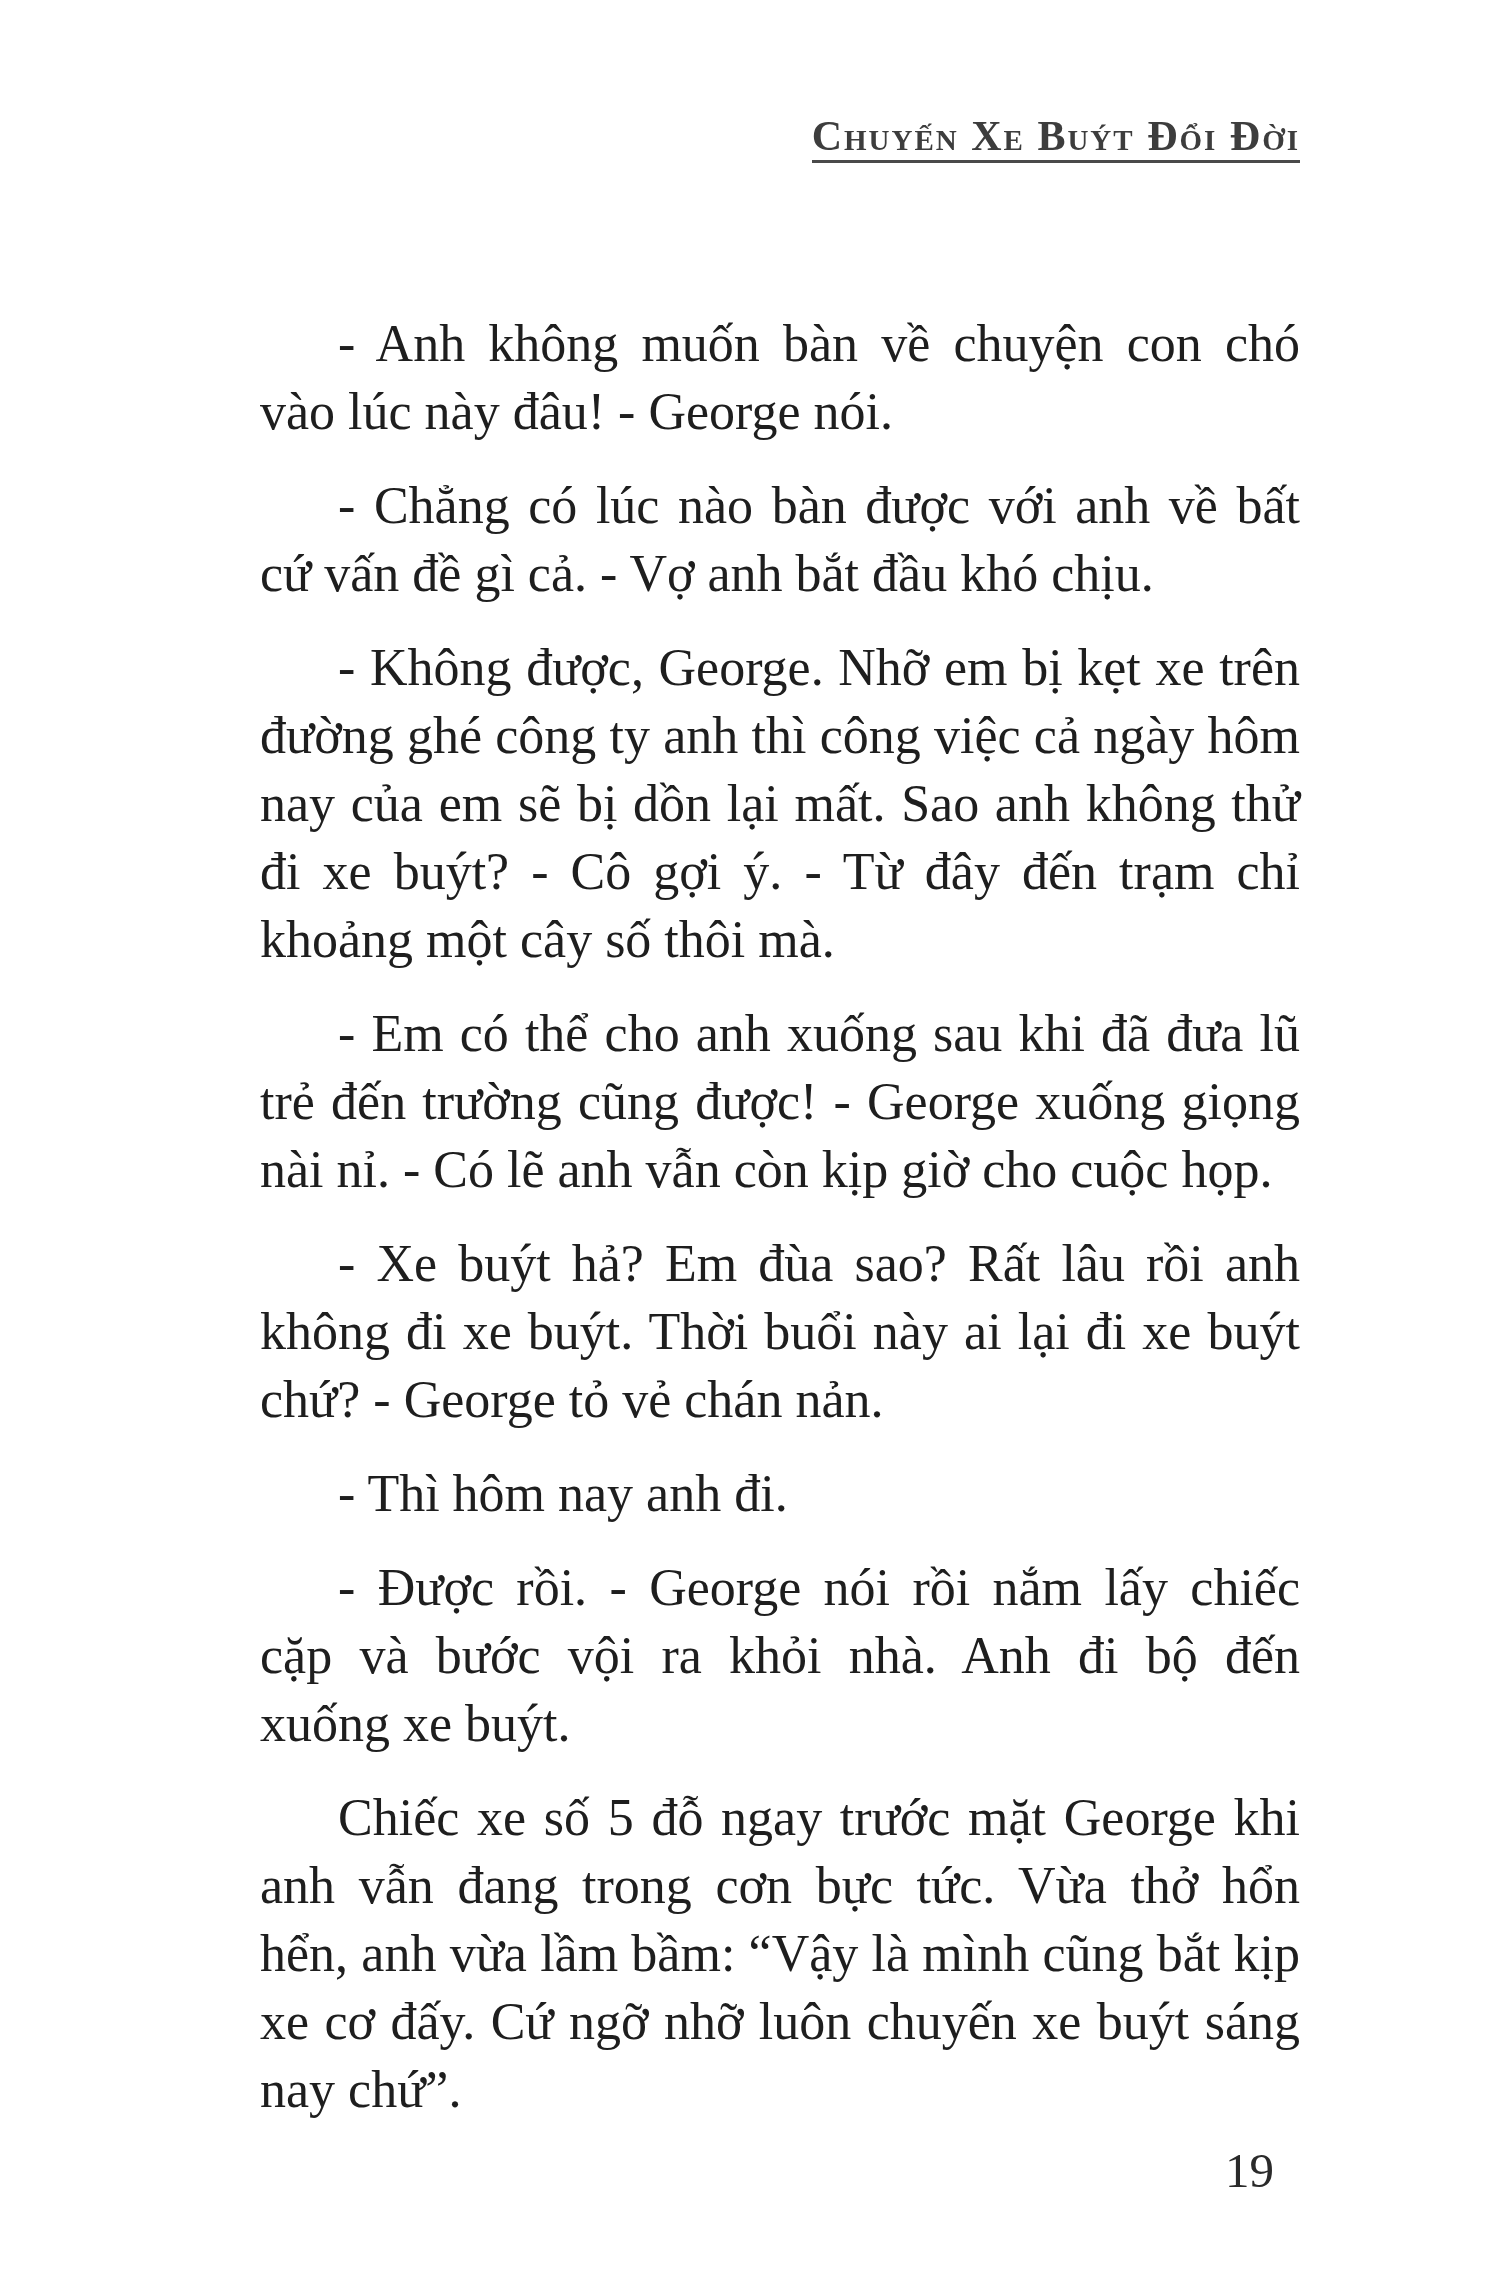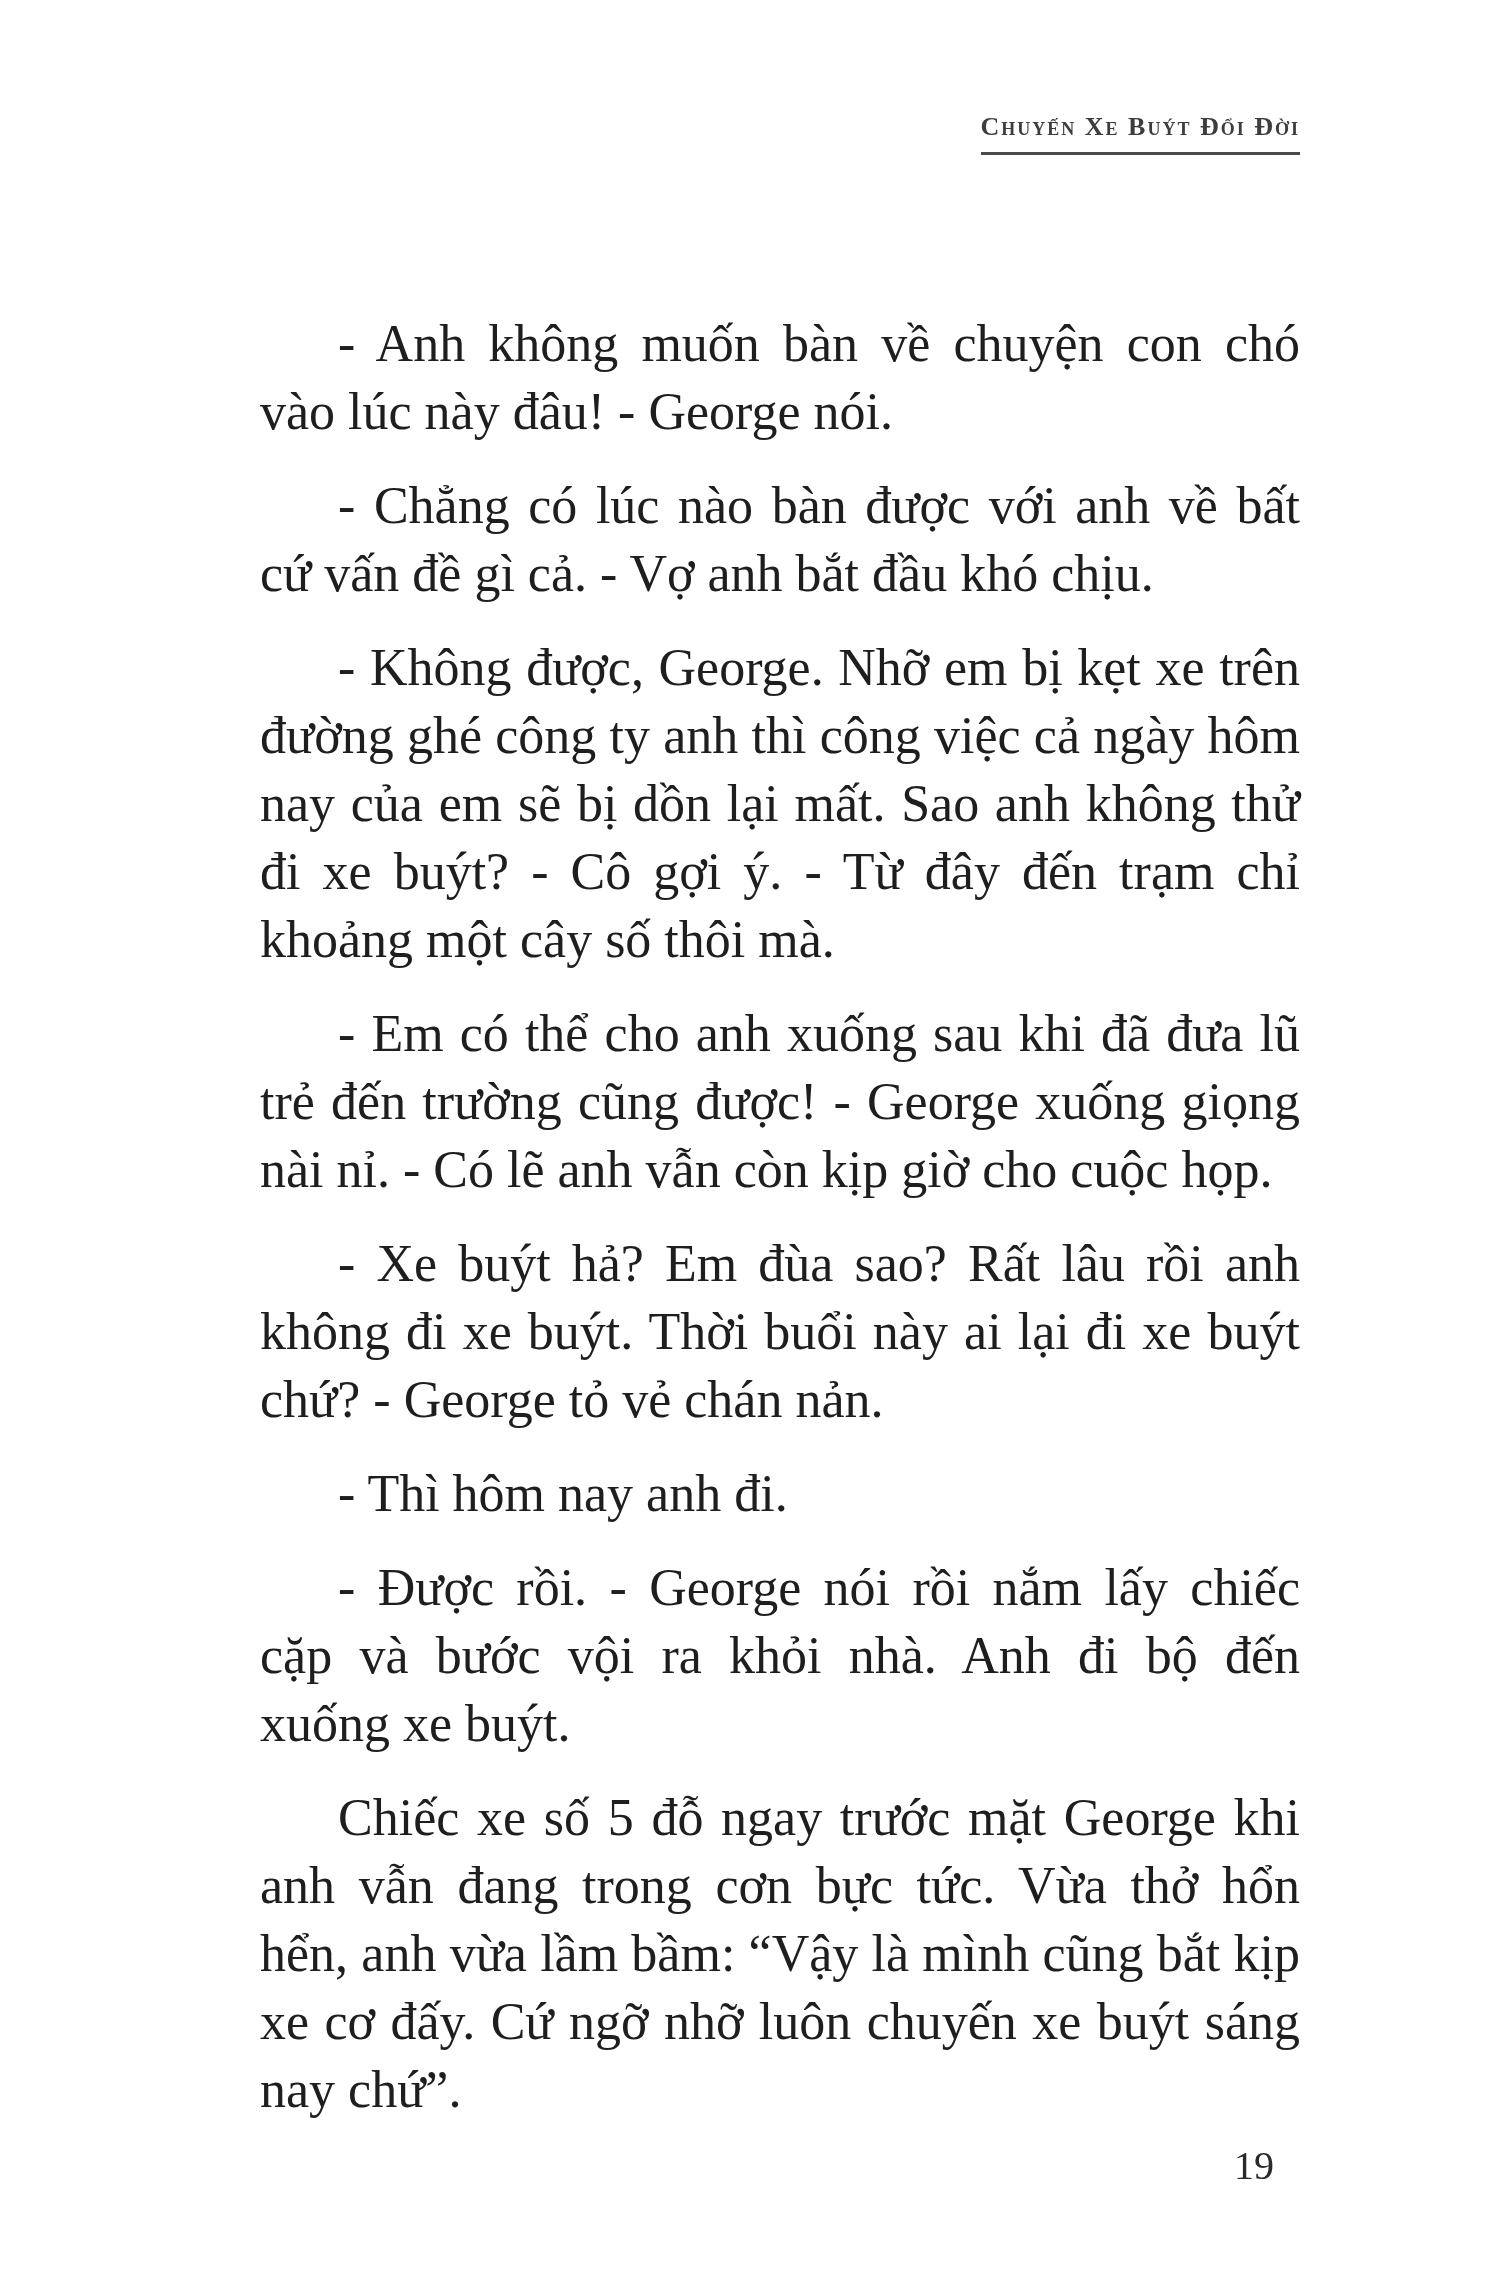--- a/index.html
+++ b/index.html
@@ -24,25 +24,24 @@
     left: 260px;
     width: 1040px;
     text-align: right;
   }
 
   .running-head-text {
     display: inline-block;
     font-family: "Liberation Serif", "DejaVu Serif", serif;
     font-variant: small-caps;
     font-weight: 700;
-    font-size: 26px;
+    font-size: 42px;
     letter-spacing: 2px;
     color: #3d3d3d;
     border-bottom: 3px solid #4a4a4a;
-    padding-bottom: 10px;
   }
 
   .text-block {
     position: absolute;
     top: 310px;
     left: 260px;
     width: 1040px;
     font-size: 52px;
     line-height: 68px;
     text-align: justify;
@@ -54,21 +53,21 @@
     margin-bottom: 26px;
   }
 
   .folio {
     position: absolute;
     top: 2142px;
     left: 260px;
     width: 1040px;
     text-align: right;
     padding-right: 26px;
-    font-size: 40px;
+    font-size: 49px;
     color: #2a2a2a;
   }
 </style>
 </head>
 <body>
 
 <div class="page">
 
   <header class="running-head">
     <span class="running-head-text">Chuyến Xe Buýt Đổi Đời</span>

